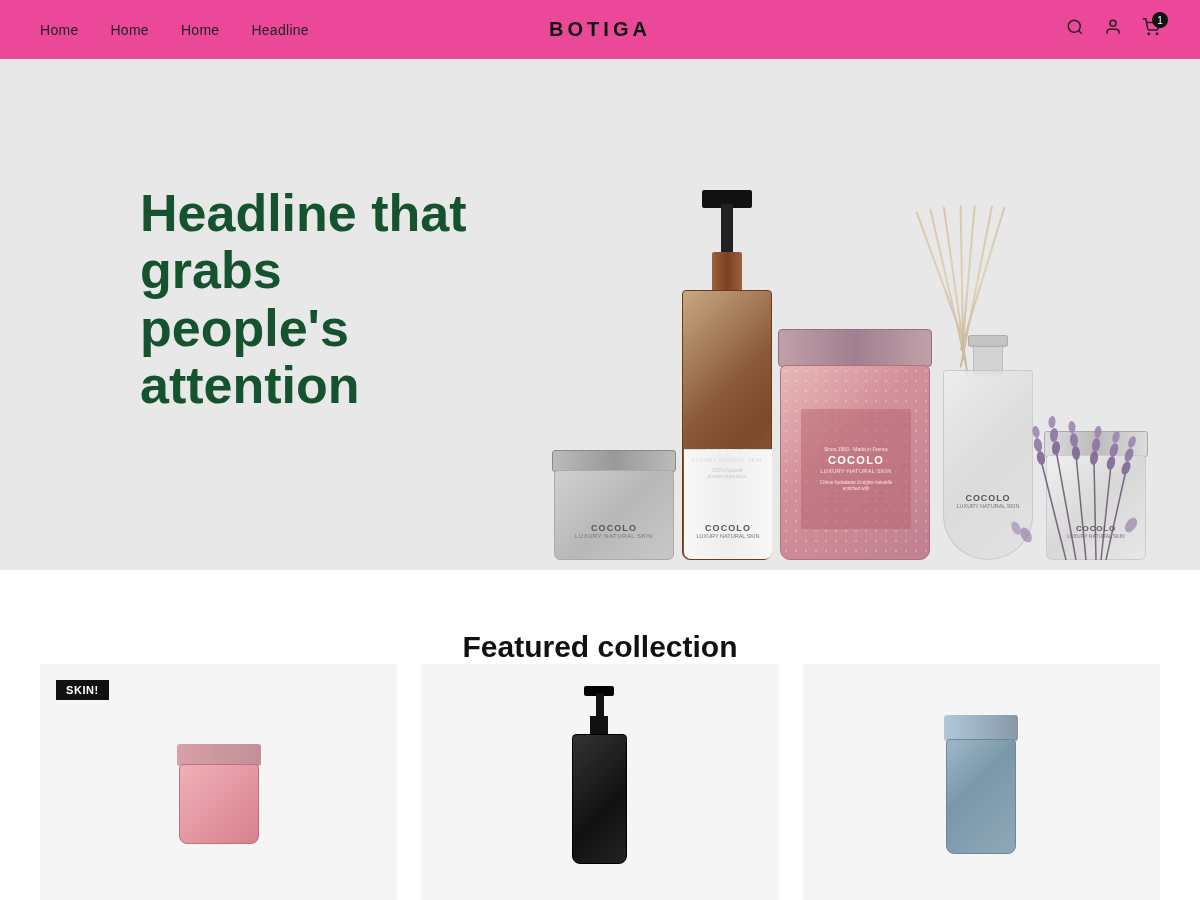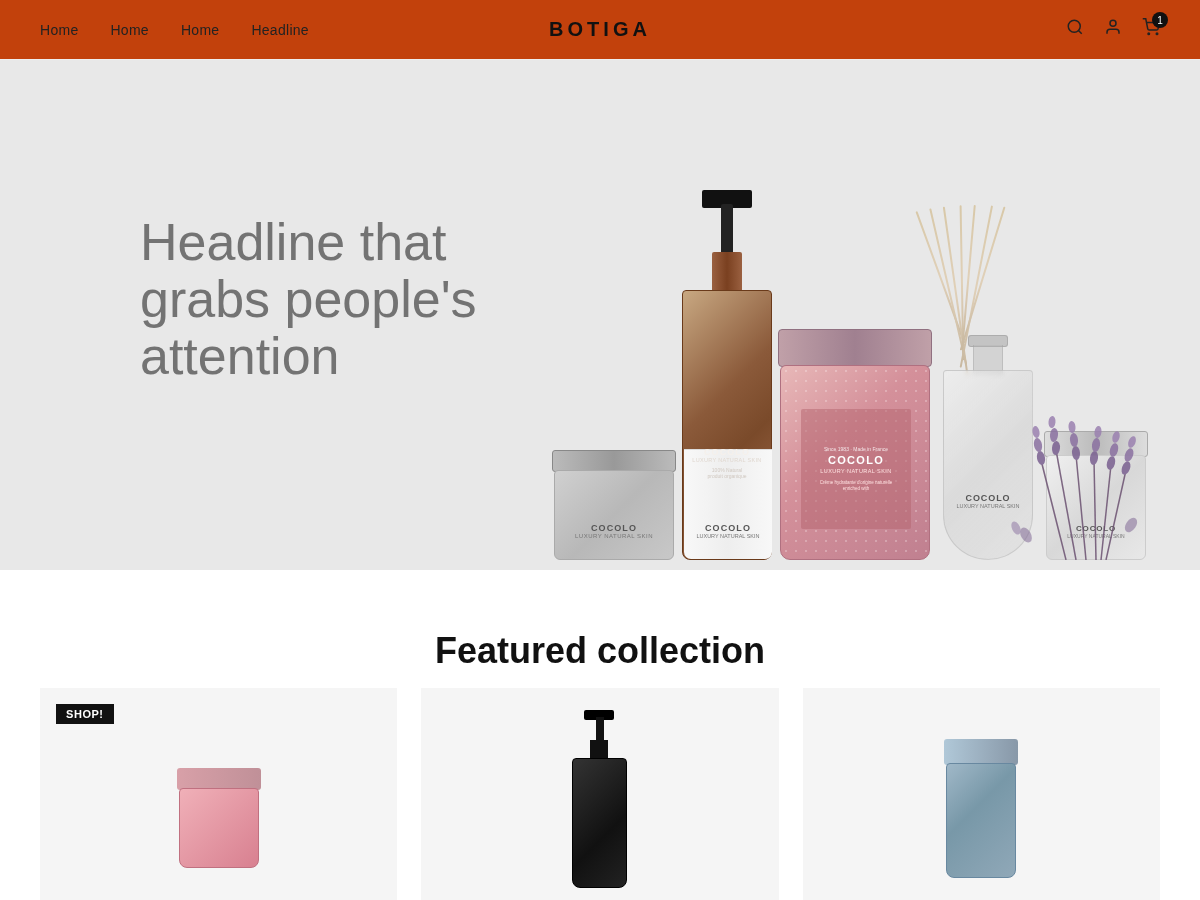--- a/index.html
+++ b/index.html
@@ -6,21 +6,21 @@
     body { font-family: 'Helvetica Neue', Helvetica, Arial, sans-serif; background: #fff; width: 1200px; }
 
     
     .navbar {
       display: flex;
       align-items: center;
       justify-content: space-between;
       padding: 0 40px;
       height: 60px;
       border-bottom: 1px solid #eee;
-      background: #c2410c;
+      background: #ec4899;
     }
     .nav-left { display: flex; gap: 32px; }
     .nav-left a {
       font-size: 14px;
       color: #222;
       text-decoration: none;
       letter-spacing: 0.02em;
     }
     .nav-logo {
       font-size: 20px;
@@ -59,23 +59,23 @@
       align-items: center;
     }
     .hero-content {
       position: relative;
       z-index: 2;
       padding-left: 140px;
       max-width: 500px;
     }
     .hero-headline {
       font-size: 52px;
-      font-weight: 400;
+      font-weight: 700;
       line-height: 1.1;
-      color: #737373;
+      color: #14532d;
       margin-bottom: 31px;
     }
     .hero-btn {
       display: inline-block;
       background: #111;
       color: #fff;
       font-size: 13px;
       font-weight: 600;
       letter-spacing: 0.12em;
       text-transform: uppercase;
@@ -377,24 +377,24 @@
       width: 160px;
       height: 180px;
     }
 
     
     .featured-section {
       padding: 60px 40px 40px;
       text-align: center;
     }
     .featured-title {
-      font-size: 36px;
+      font-size: 30px;
       font-weight: 700;
       color: #111;
-      margin-bottom: 16px;
+      margin-bottom: 0;
     }
     .featured-subtitle {
       font-size: 14px;
       color: #555;
       max-width: 600px;
       margin: 0 auto 40px;
     }
     .products-grid {
       display: grid;
       grid-template-columns: repeat(3, 1fr);
@@ -683,21 +683,21 @@
     </div>
   </div>
 </section>
 
 <section class="featured-section">
   <h2 class="featured-title">Featured collection</h2>
 
   <div class="products-grid">
 
     <div class="product-card">
-      <span class="sale-badge">SHOP!</span>
+      <span class="sale-badge">SKIN!</span>
       <div class="product-illustration">
         <div class="mini-jar-pink">
           <div class="mini-jar-pink-lid"></div>
           <div class="mini-jar-pink-body"></div>
         </div>
       </div>
     </div>
 
     <div class="product-card">
       <div class="product-illustration">

